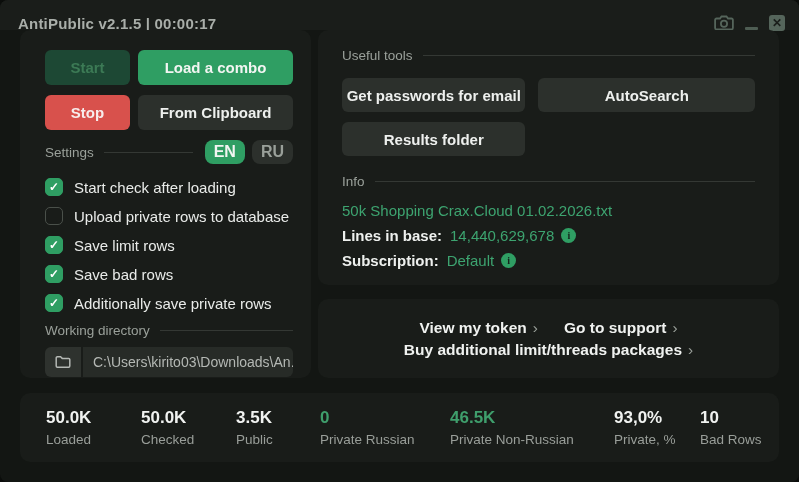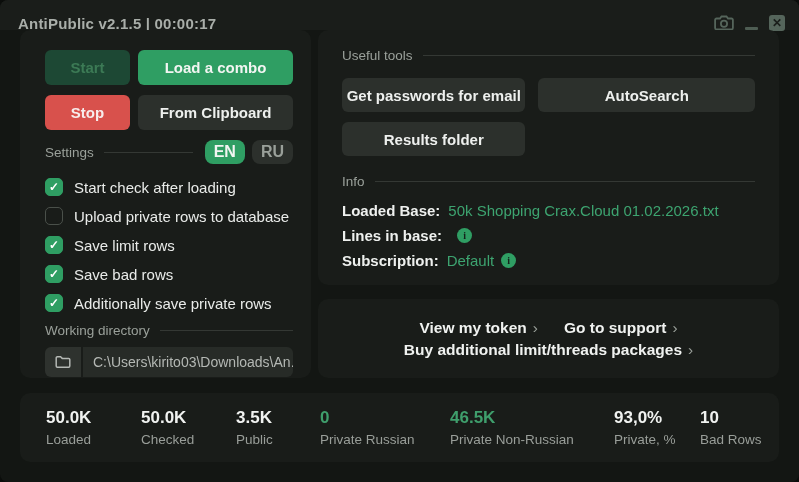--- a/index.html
+++ b/index.html
@@ -216,25 +216,25 @@
       <button class="tool-btn">AutoSearch</button>
       <button class="tool-btn">Results folder</button>
     </div>
 
     <div class="section-row info-row-label">
       <span class="section-label">Info</span>
       <span class="section-line"></span>
     </div>
     <div class="info-list">
       <div class="info-line">
-        <span class="lbl">Loaded Base:</span>
         <span class="val">50k Shopping Crax.Cloud 01.02.2026.txt</span>
       </div>
       <div class="info-line">
         <span class="lbl">Lines in base:</span>
+        <span class="val">14,440,629,678</span>
         <span class="i-badge">i</span>
       </div>
       <div class="info-line">
         <span class="lbl">Subscription:</span>
         <span class="val">Default</span>
         <span class="i-badge">i</span>
       </div>
     </div>
   </div>
 

